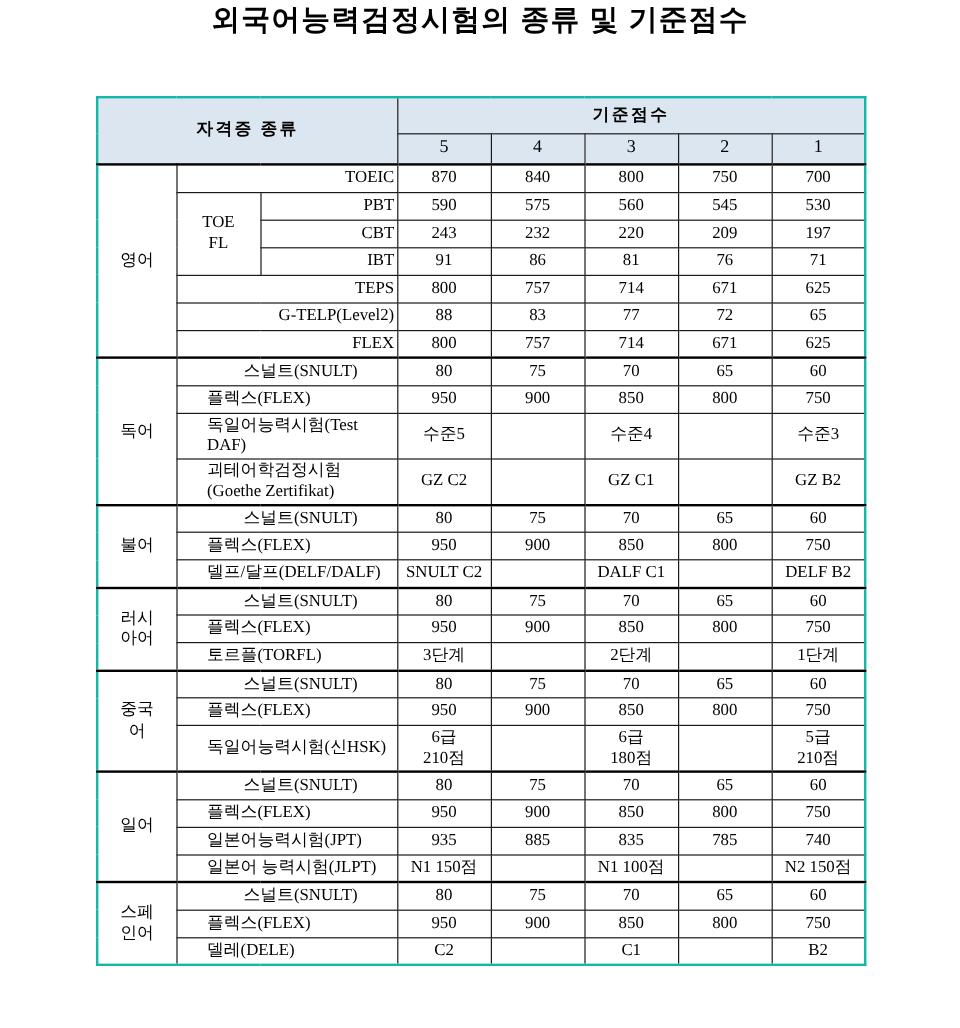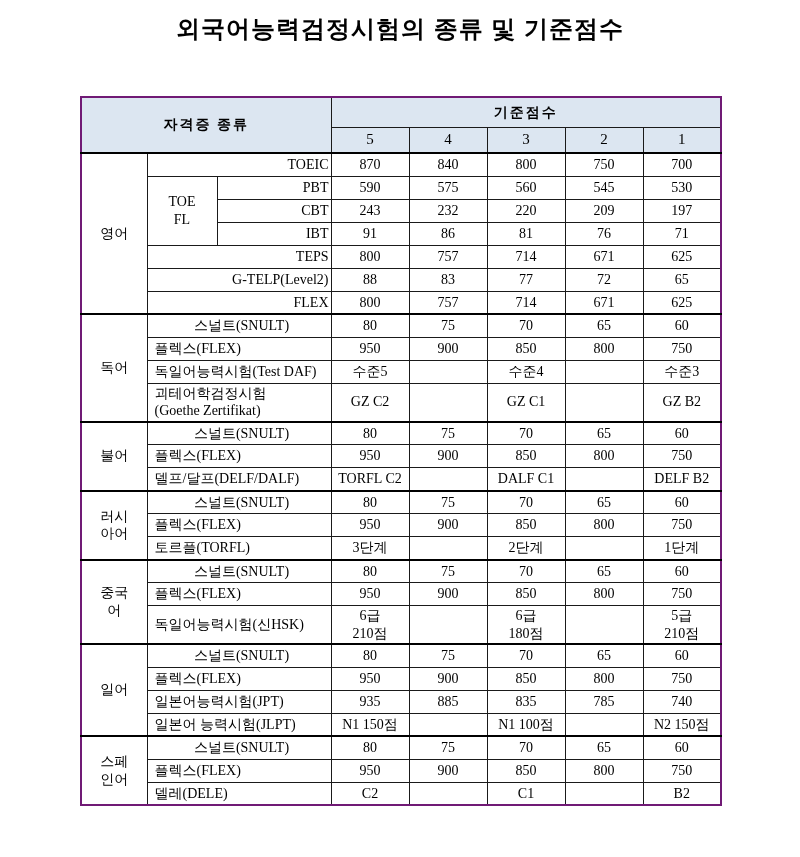--- a/index.html
+++ b/index.html
@@ -7,36 +7,35 @@
     margin: 0; padding: 0;
     width: 800px; height: 857px;
     background: #ffffff;
     font-family: "Liberation Serif", "DejaVu Serif", serif;
     color: #000;
   }
   .page { width: 800px; height: 857px; position: relative; }
 
   .title {
     margin: 0;
-    padding-top: 13px;
     text-align: center;
     font-family: "Liberation Sans", "DejaVu Sans", sans-serif;
     font-weight: 700;
     font-size: 24px;
     letter-spacing: 1px;
     color: #000;
   }
 
   table.score-table {
     position: absolute;
-    left: 80px; top: 96px;
+    left: 80px; top: 80px;
     width: 640px;
     border-collapse: collapse;
     table-layout: fixed;
-    border: 2px solid #701a75;
+    border: 2px solid #14b8a6;
     font-size: 14px;
   }
   td {
     border: 1px solid #1a1a1a;
     vertical-align: middle;
     text-align: center;
     white-space: pre-line;
     padding: 1px 2px;
     line-height: 1.25;
     overflow: hidden;
@@ -54,21 +53,21 @@
   td.score-title { font-weight: 700; letter-spacing: 2px; }
   tr.levels td { border-bottom: 2px solid #000; font-size: 15px; }
 
   
   tbody tr { height: 23px; }
   tbody tr.tall { height: 32px; }
   tr.section-start td { border-top: 2px solid #000; text-align: center; }
 
   td.lang  { padding: 0 4px; }
   td.group { padding: 0 4px; }
-  td.name  { text-align: left; padding-left: 7px; }
+  td.name  { text-align: left; padding-left: 25px; }
   td.name.center { text-align: right; padding-left: 2px; }
   td.score { }
 </style>
 </head>
 <body>
 
 <div class="page">
 
   <h1 class="title">외국어능력검정시험의 종류 및 기준점수</h1>
 
@@ -202,21 +201,21 @@
         <tr>
           <td class="name" colspan="2">플렉스(FLEX)</td>
           <td class="score">950</td>
           <td class="score">900</td>
           <td class="score">850</td>
           <td class="score">800</td>
           <td class="score">750</td>
         </tr>
         <tr>
           <td class="name" colspan="2">델프/달프(DELF/DALF)</td>
-          <td class="score">TORFL C2</td>
+          <td class="score">SNULT C2</td>
           <td class="score"></td>
           <td class="score">DALF C1</td>
           <td class="score"></td>
           <td class="score">DELF B2</td>
         </tr>
         <tr class="section-start">
           <td class="lang" rowspan="3">러시
 아어</td>
           <td class="name" colspan="2">스널트(SNULT)</td>
           <td class="score">80</td>

